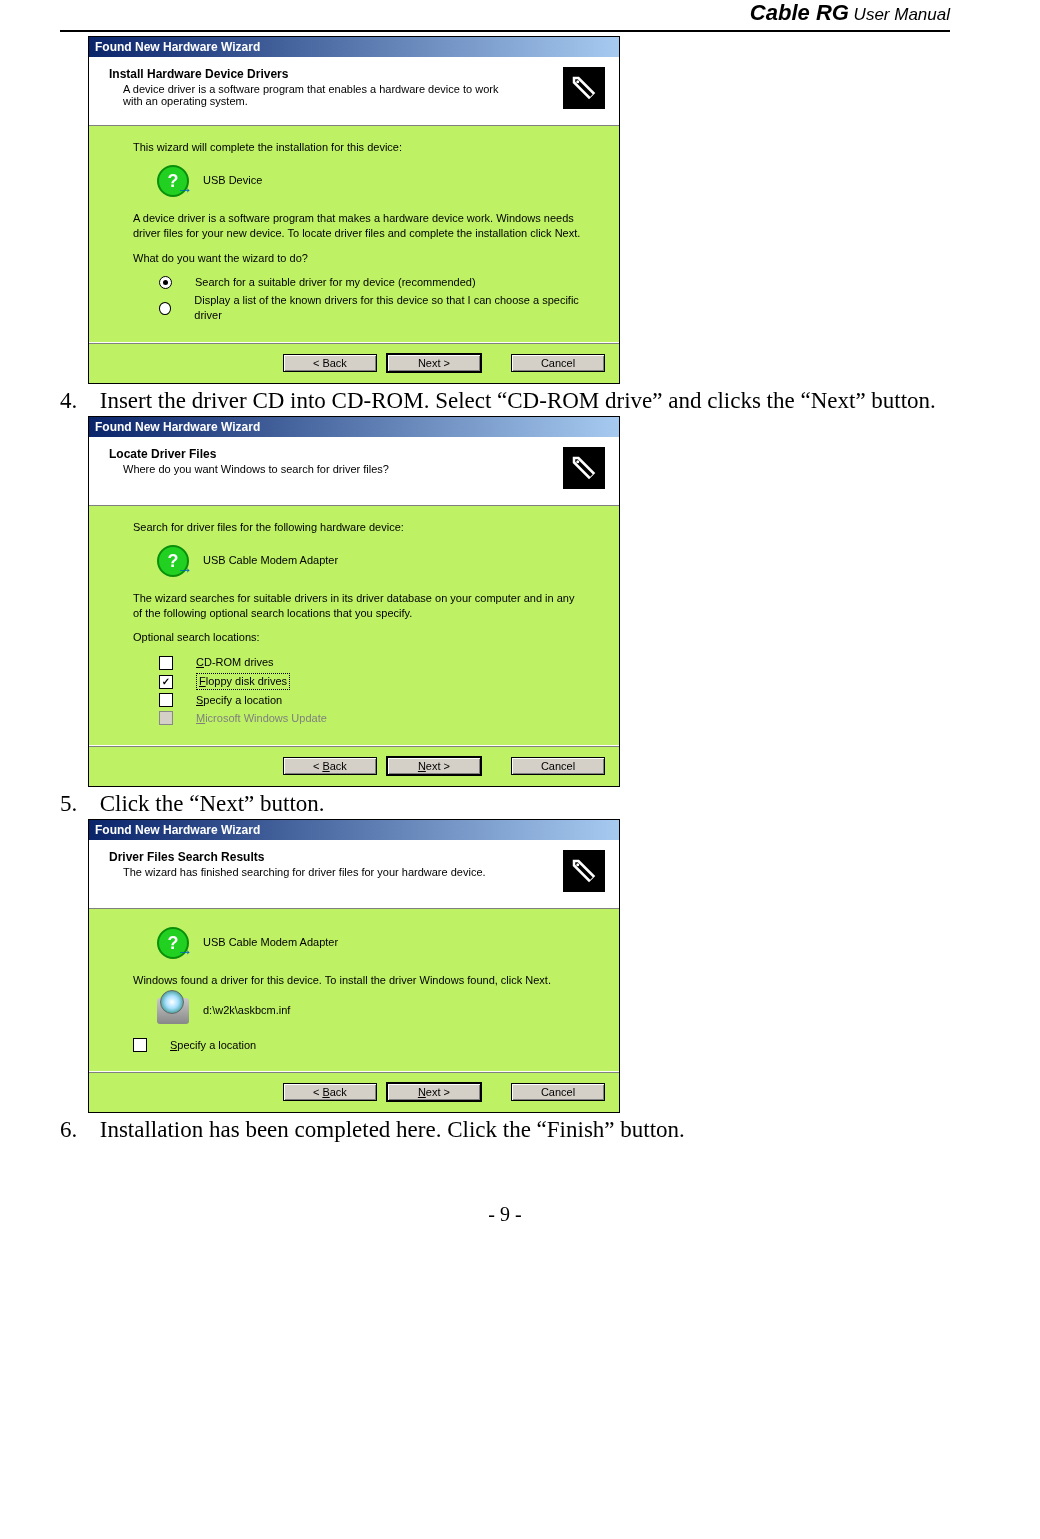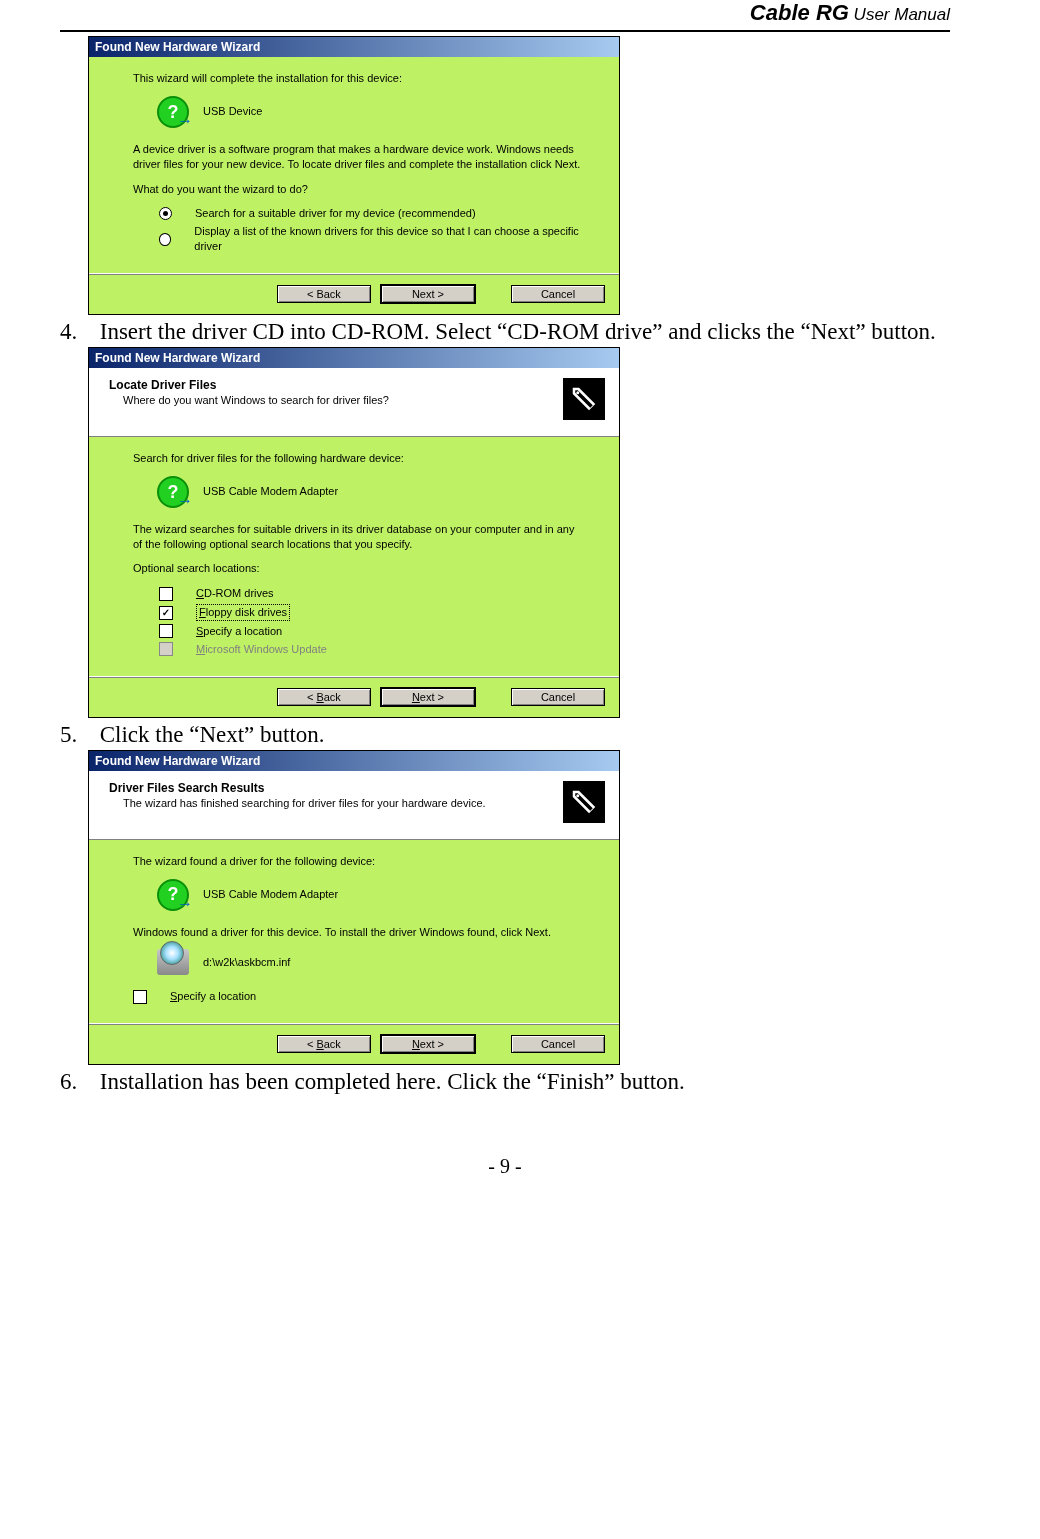--- a/index.html
+++ b/index.html
@@ -131,34 +131,44 @@
     min-width: 72px;
     padding: 2px 10px;
     background: #d4d0c8;
     border: 1px solid #000;
     box-shadow: inset 1px 1px 0 #fff, inset -1px -1px 0 #808080;
     font-size: 11px;
     text-align: center;
     margin-left: 6px;
   }
   .btn.default { border: 2px solid #000; }
-  .btn.gap-right { margin-right: 26px; }
+  .btn.gap-right { margin-right: 20px; }
   .u { text-decoration: underline; }
 </style>
 </head>
 <body>
 
 <div class="page">
 
   <div class="header">
     <span class="brand">Cable RG</span><span class="sub"> User Manual</span>
   </div>
 
   <div class="wizard">
     <div class="titlebar">Found New Hardware Wizard</div>
+    <div class="top-panel">
+      <div class="heading">Install Hardware Device Drivers</div>
+      <div class="subheading">A device driver is a software program that enables a hardware device to work with an operating system.</div>
+      <div class="icon-corner">
+        <svg viewBox="0 0 24 24" fill="white">
+            <path d="M3 3h5l13 13-5 5L3 8V3zm2 2v2l12 12 2-2L7 5H5z"></path>
+            <circle cx="7" cy="7" r="1.2"></circle>
+          </svg>
+      </div>
+    </div>
     <div class="content">
       <p>This wizard will complete the installation for this device:</p>
       <div class="device-line">
         <span class="q-icon">?</span>
         <span>USB Device</span>
       </div>
       <p>A device driver is a software program that makes a hardware device work. Windows needs driver files for your new device. To locate driver files and complete the installation click Next.</p>
       <p>What do you want the wizard to do?</p>
       <div class="radio-row">
         <span class="radio-dot checked"></span>
@@ -236,21 +246,20 @@
       <div class="heading">Driver Files Search Results</div>
       <div class="subheading">The wizard has finished searching for driver files for your hardware device.</div>
       <div class="icon-corner">
         <svg viewBox="0 0 24 24" fill="white">
             <path d="M3 3h5l13 13-5 5L3 8V3zm2 2v2l12 12 2-2L7 5H5z"></path>
             <circle cx="7" cy="7" r="1.2"></circle>
           </svg>
       </div>
     </div>
     <div class="content">
-      <p>The wizard found a driver for the following device:</p>
       <div class="device-line">
         <span class="q-icon">?</span>
         <span>USB Cable Modem Adapter</span>
       </div>
       <p>Windows found a driver for this device. To install the driver Windows found, click Next.</p>
       <div class="device-line">
         <span class="cd-icon"></span>
         <span>d:\w2k\askbcm.inf</span>
       </div>
       <div class="check-row" style="margin-left:0">

